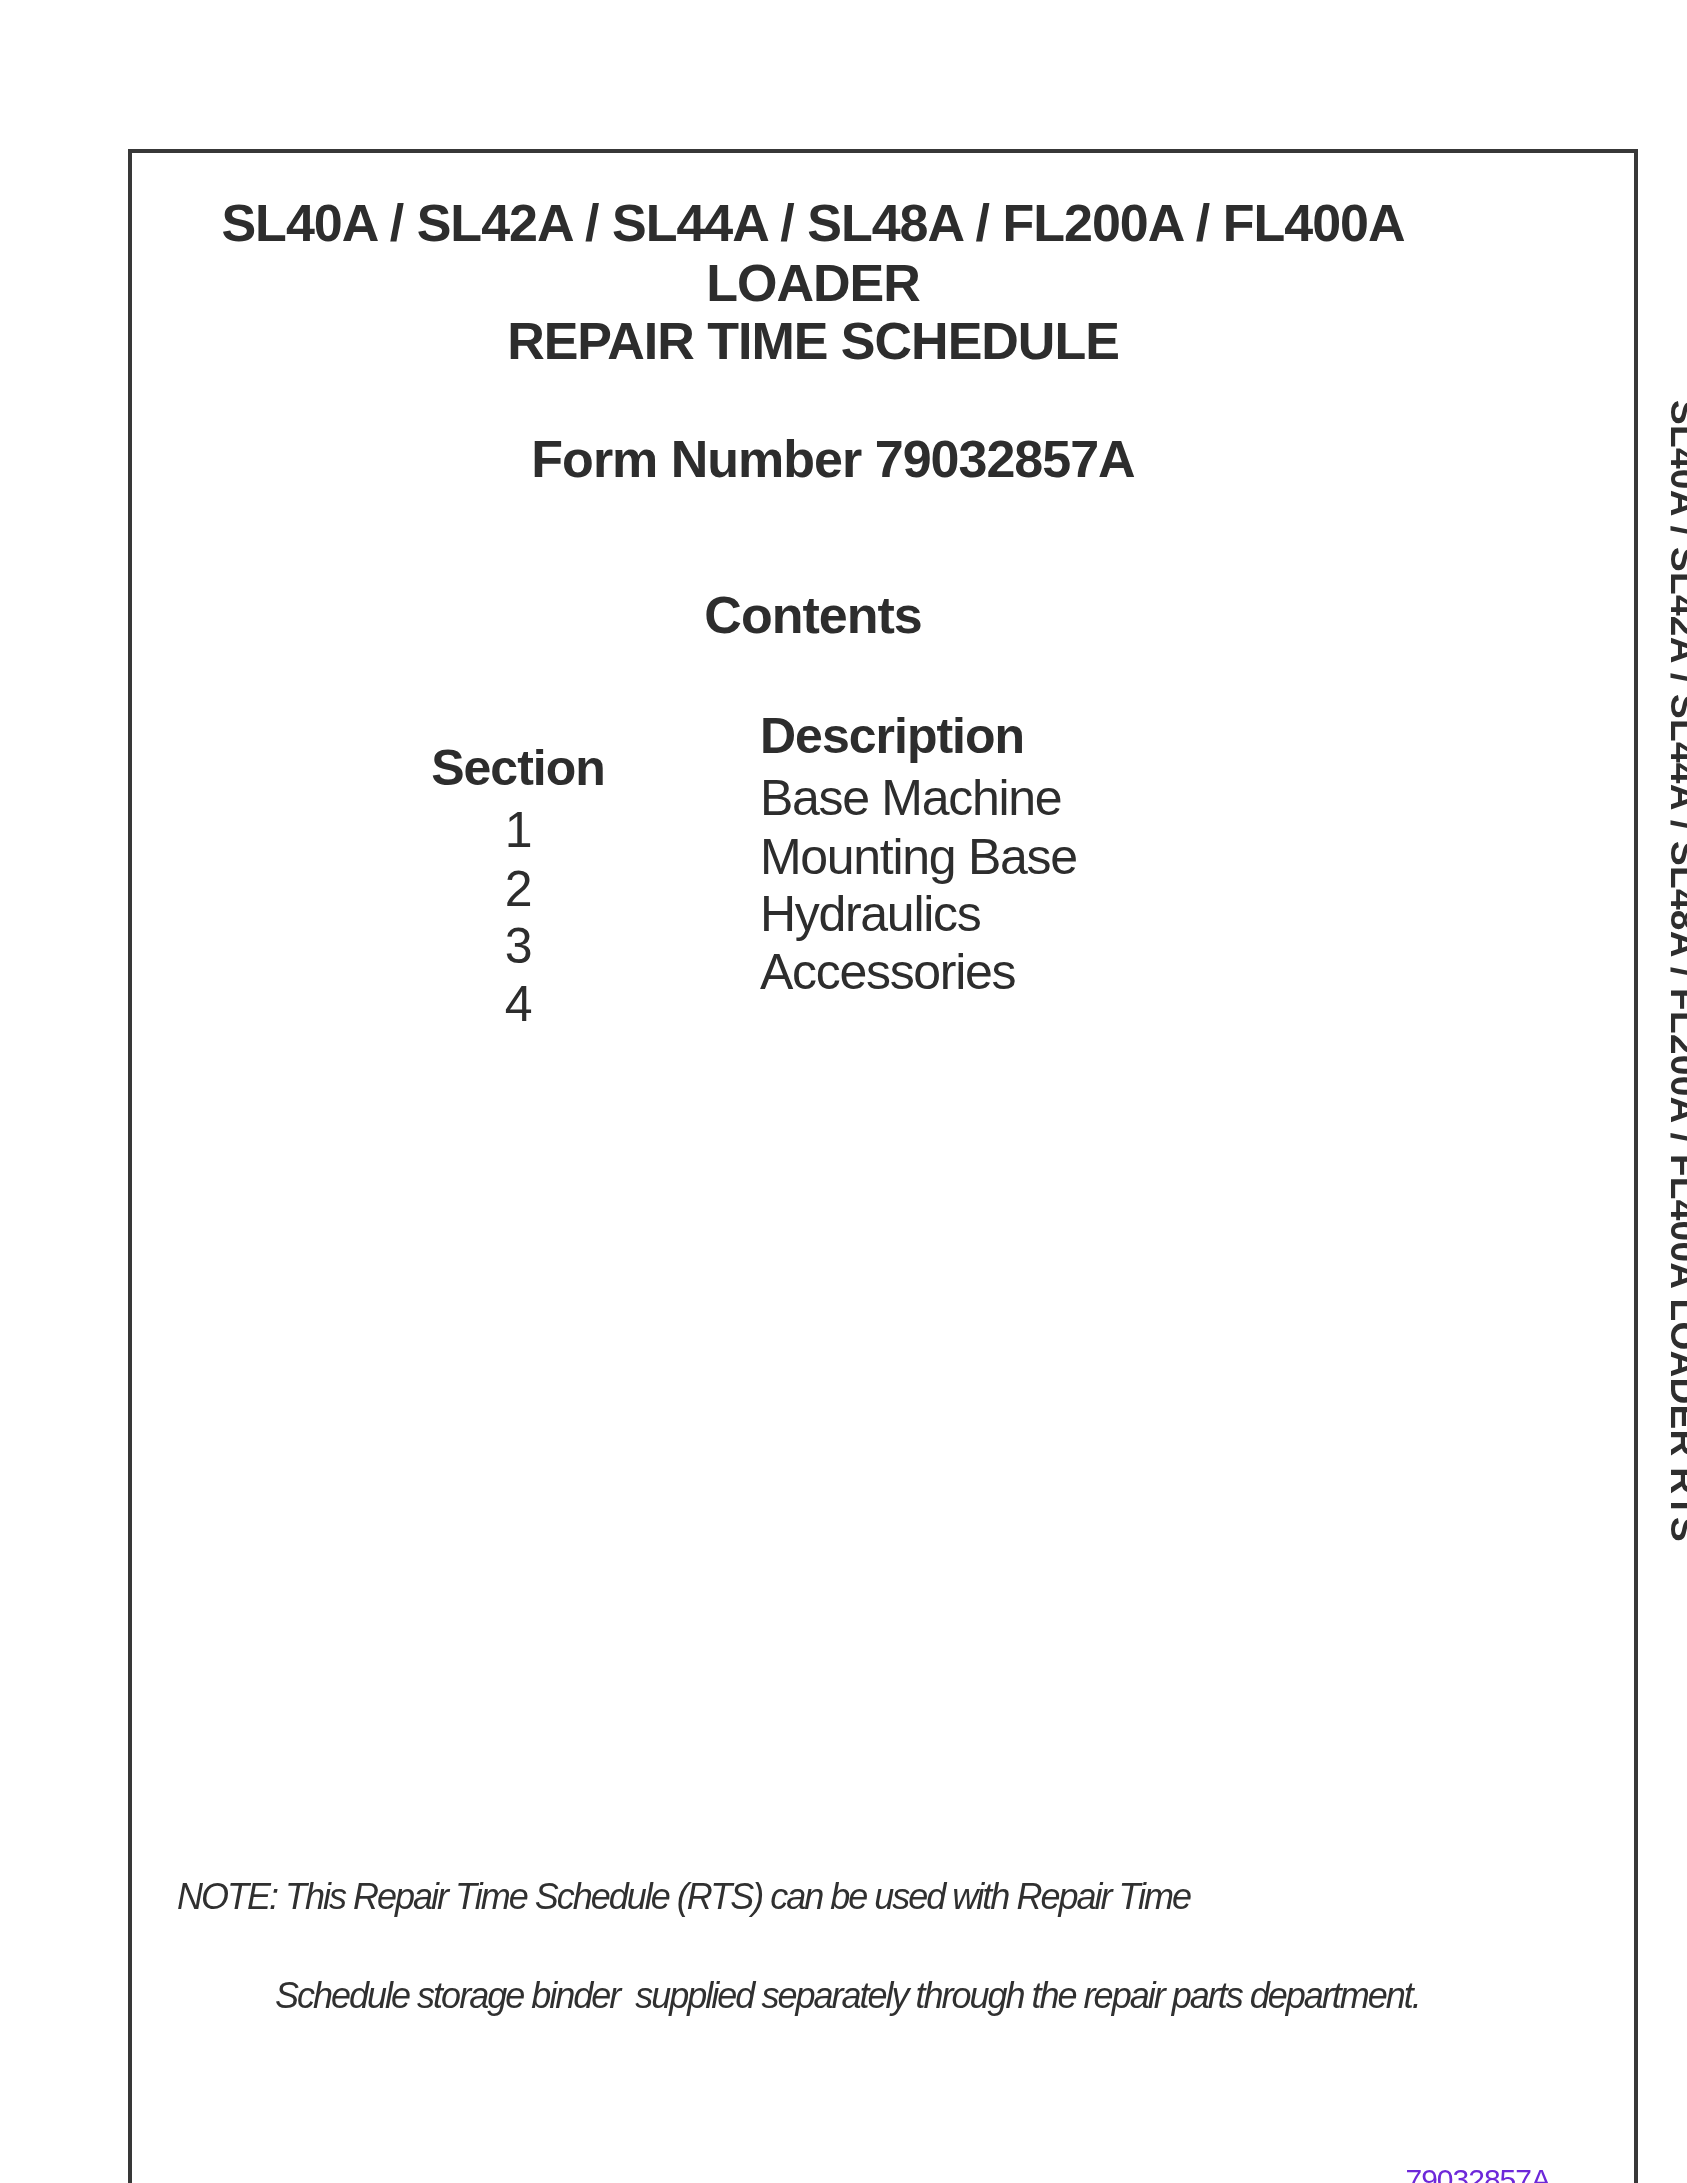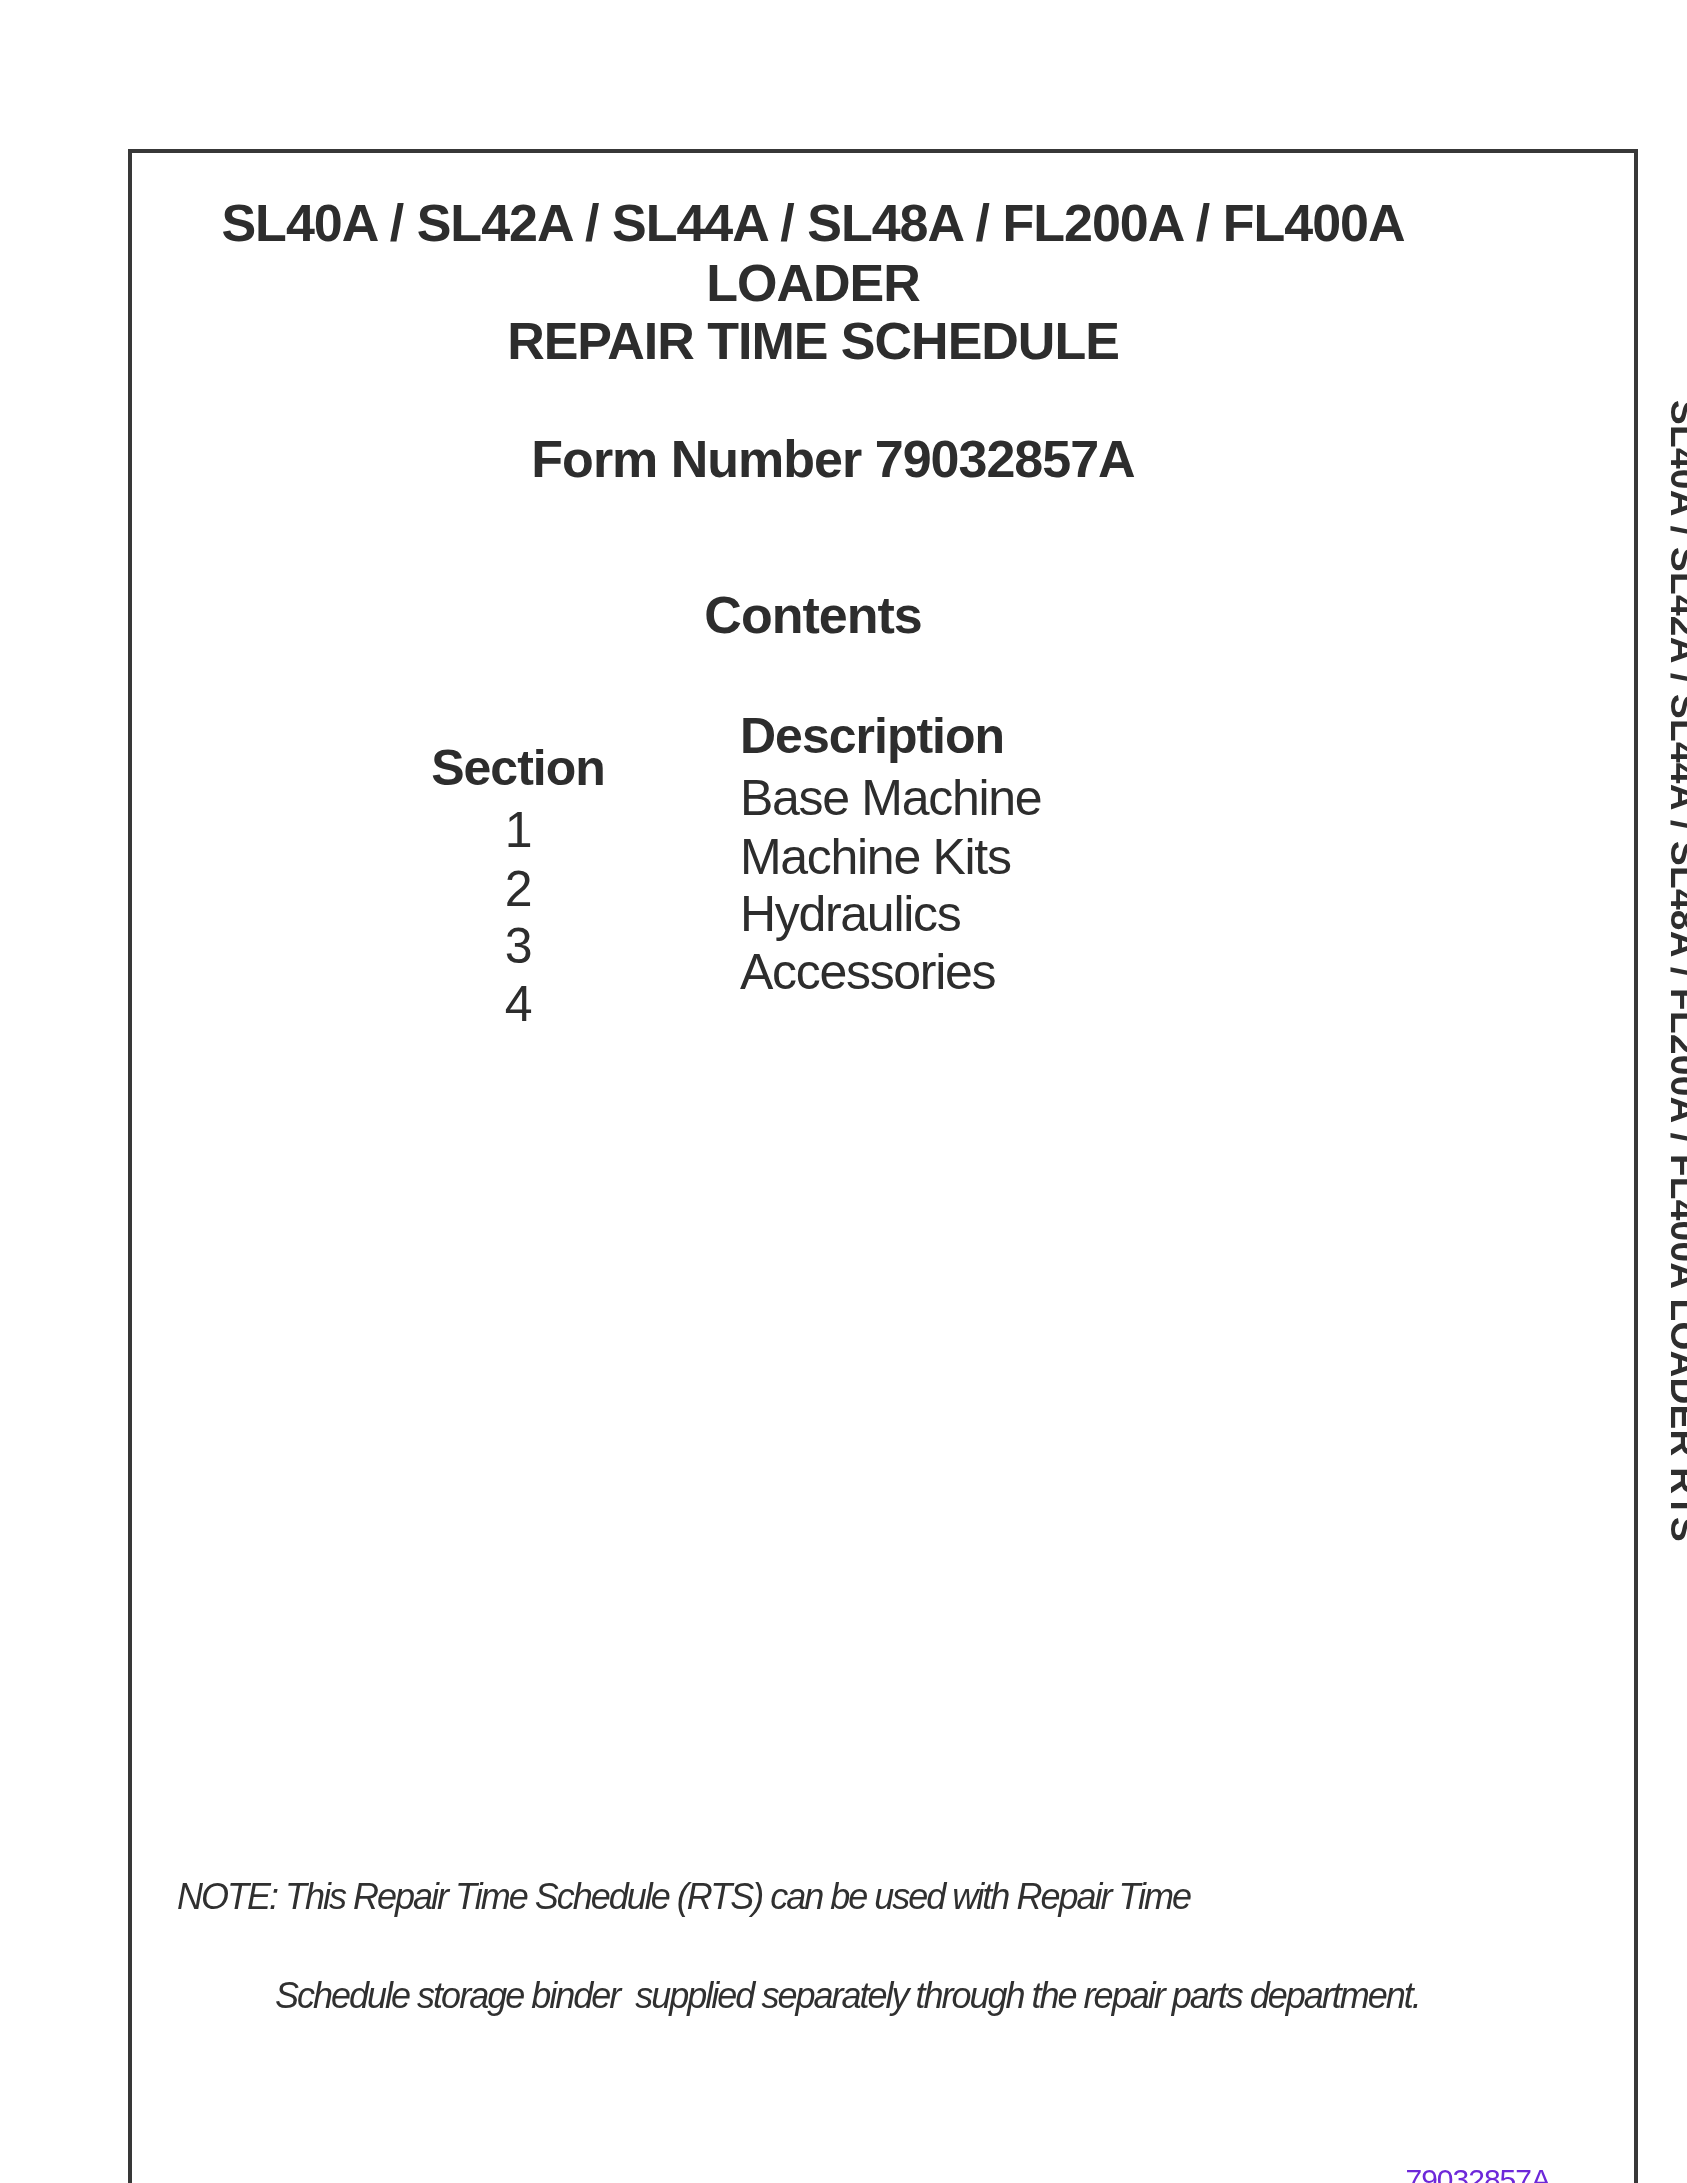--- a/index.html
+++ b/index.html
@@ -39,21 +39,21 @@
     white-space: pre;
   }
 
   .col-section {
     left: 430px;
     width: 176px;
     text-align: center;
     margin-top: 32px;
   }
   .col-desc {
-    left: 740px;
+    left: 760px;
     text-align: right;
   }
   .tbl-head {
     font-size: 50px;
     font-weight: bold;
     letter-spacing: -1px;
   }
   .tbl-cell {
     font-size: 50px;
     font-weight: normal;
@@ -106,21 +106,21 @@
 <div class="abs center-band h-bold" style="top:589px;">Contents</div>
 
 <div>
   <div class="abs col-section tbl-head" style="top:711px;">Section</div>
   <div class="abs col-desc tbl-head" style="top:711px;">Description</div>
 
   <div class="abs col-section tbl-cell" style="top:773px;">1</div>
   <div class="abs col-desc tbl-cell" style="top:773px;">Base Machine</div>
 
   <div class="abs col-section tbl-cell" style="top:832px;">2</div>
-  <div class="abs col-desc tbl-cell" style="top:832px;">Machine Kits</div>
+  <div class="abs col-desc tbl-cell" style="top:832px;">Mounting Base</div>
 
   <div class="abs col-section tbl-cell" style="top:889px;">3</div>
   <div class="abs col-desc tbl-cell" style="top:889px;">Hydraulics</div>
 
   <div class="abs col-section tbl-cell" style="top:947px;">4</div>
   <div class="abs col-desc tbl-cell" style="top:947px;">Accessories</div>
 </div>
 
 <div class="abs note-line" style="left:177px; top:1879px;">NOTE: This Repair Time Schedule (RTS) can be used with Repair Time</div>
 <div class="abs note-line" style="left:275px; top:1978px;">Schedule storage binder  supplied separately through the repair parts department.</div>

